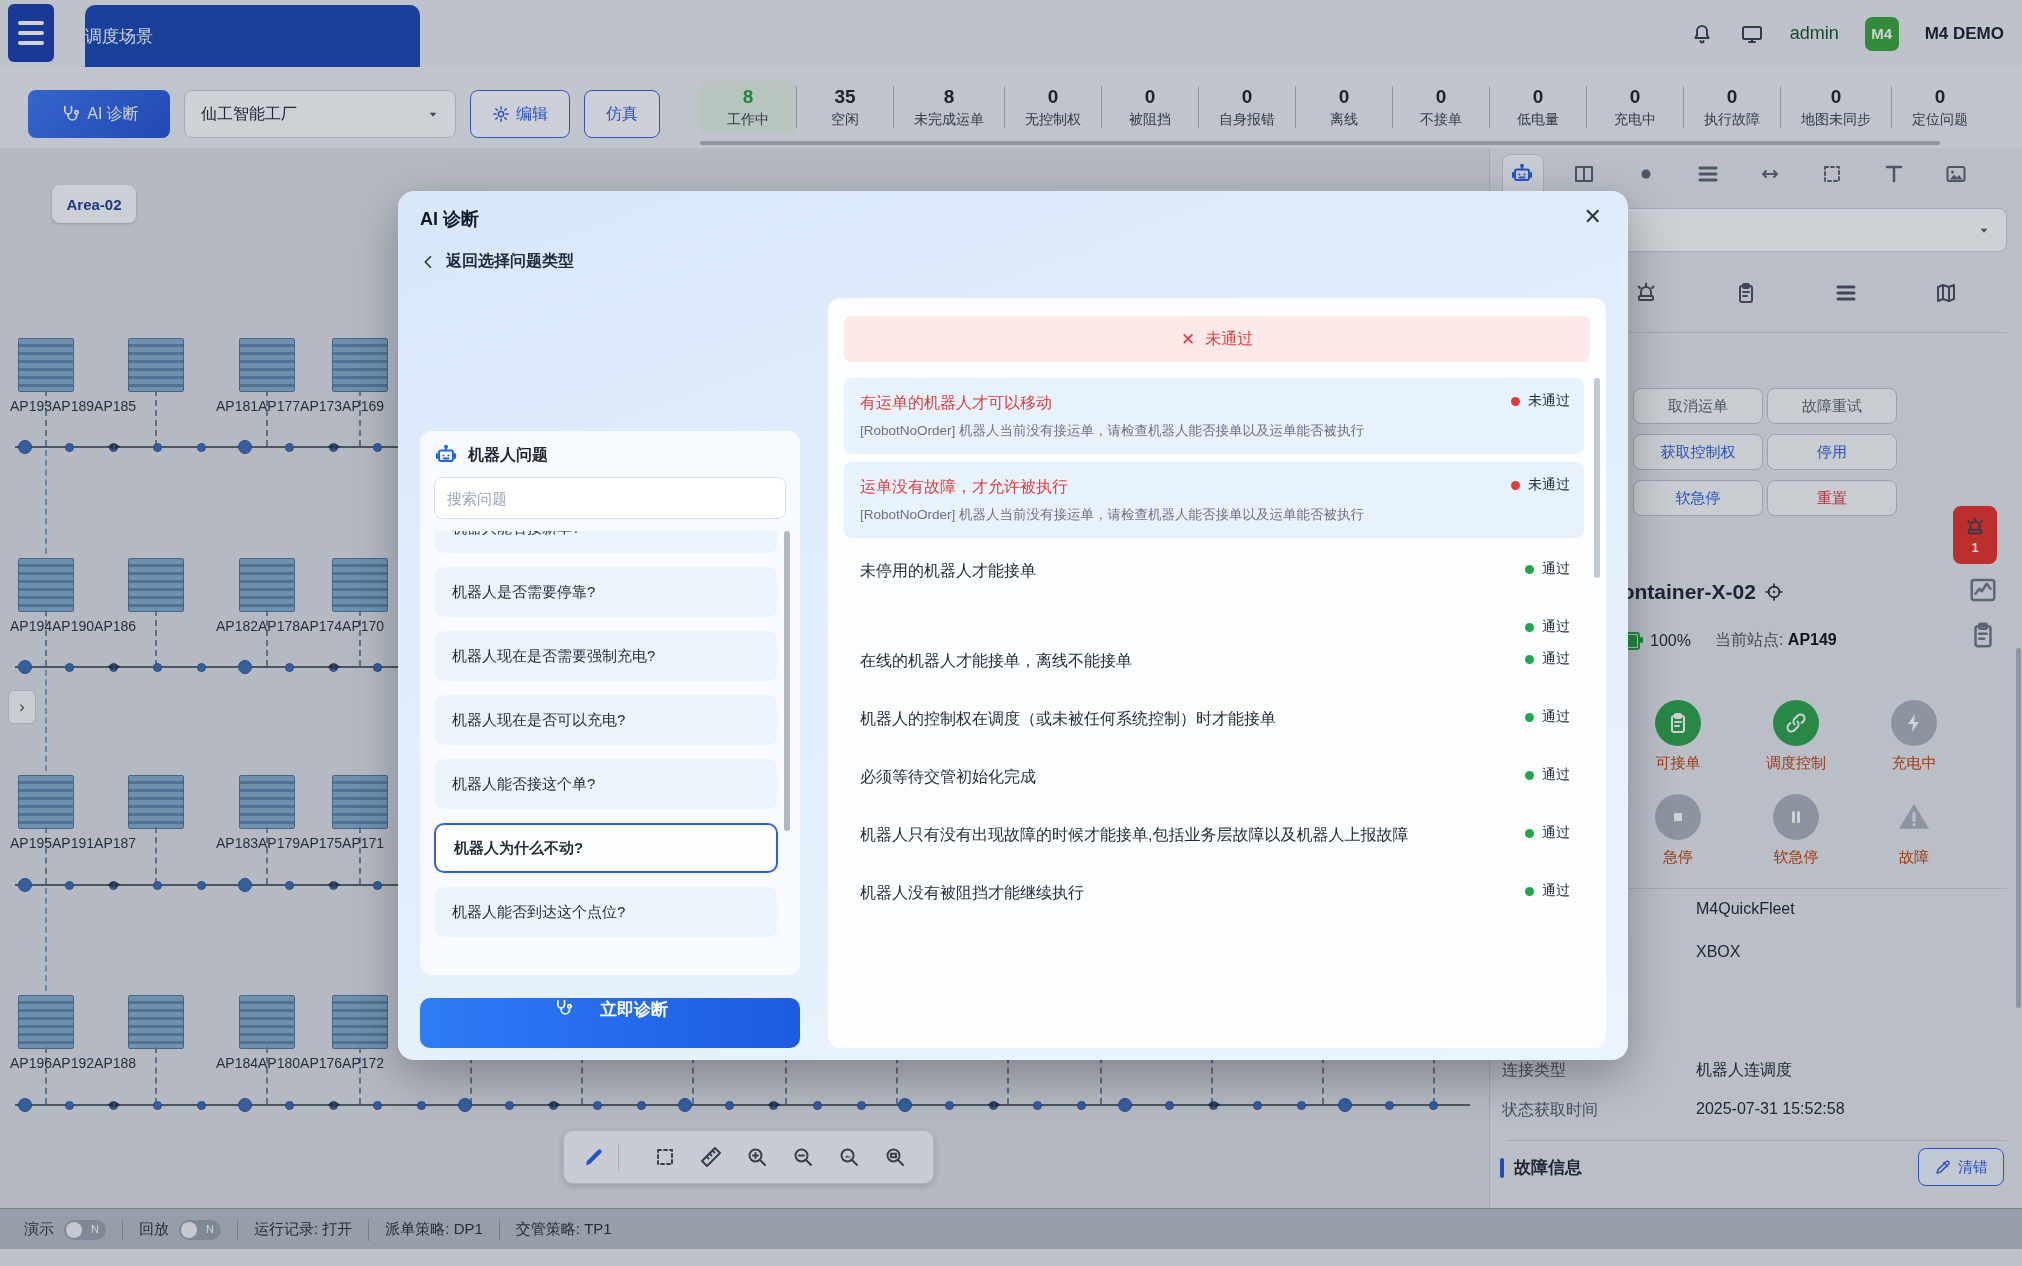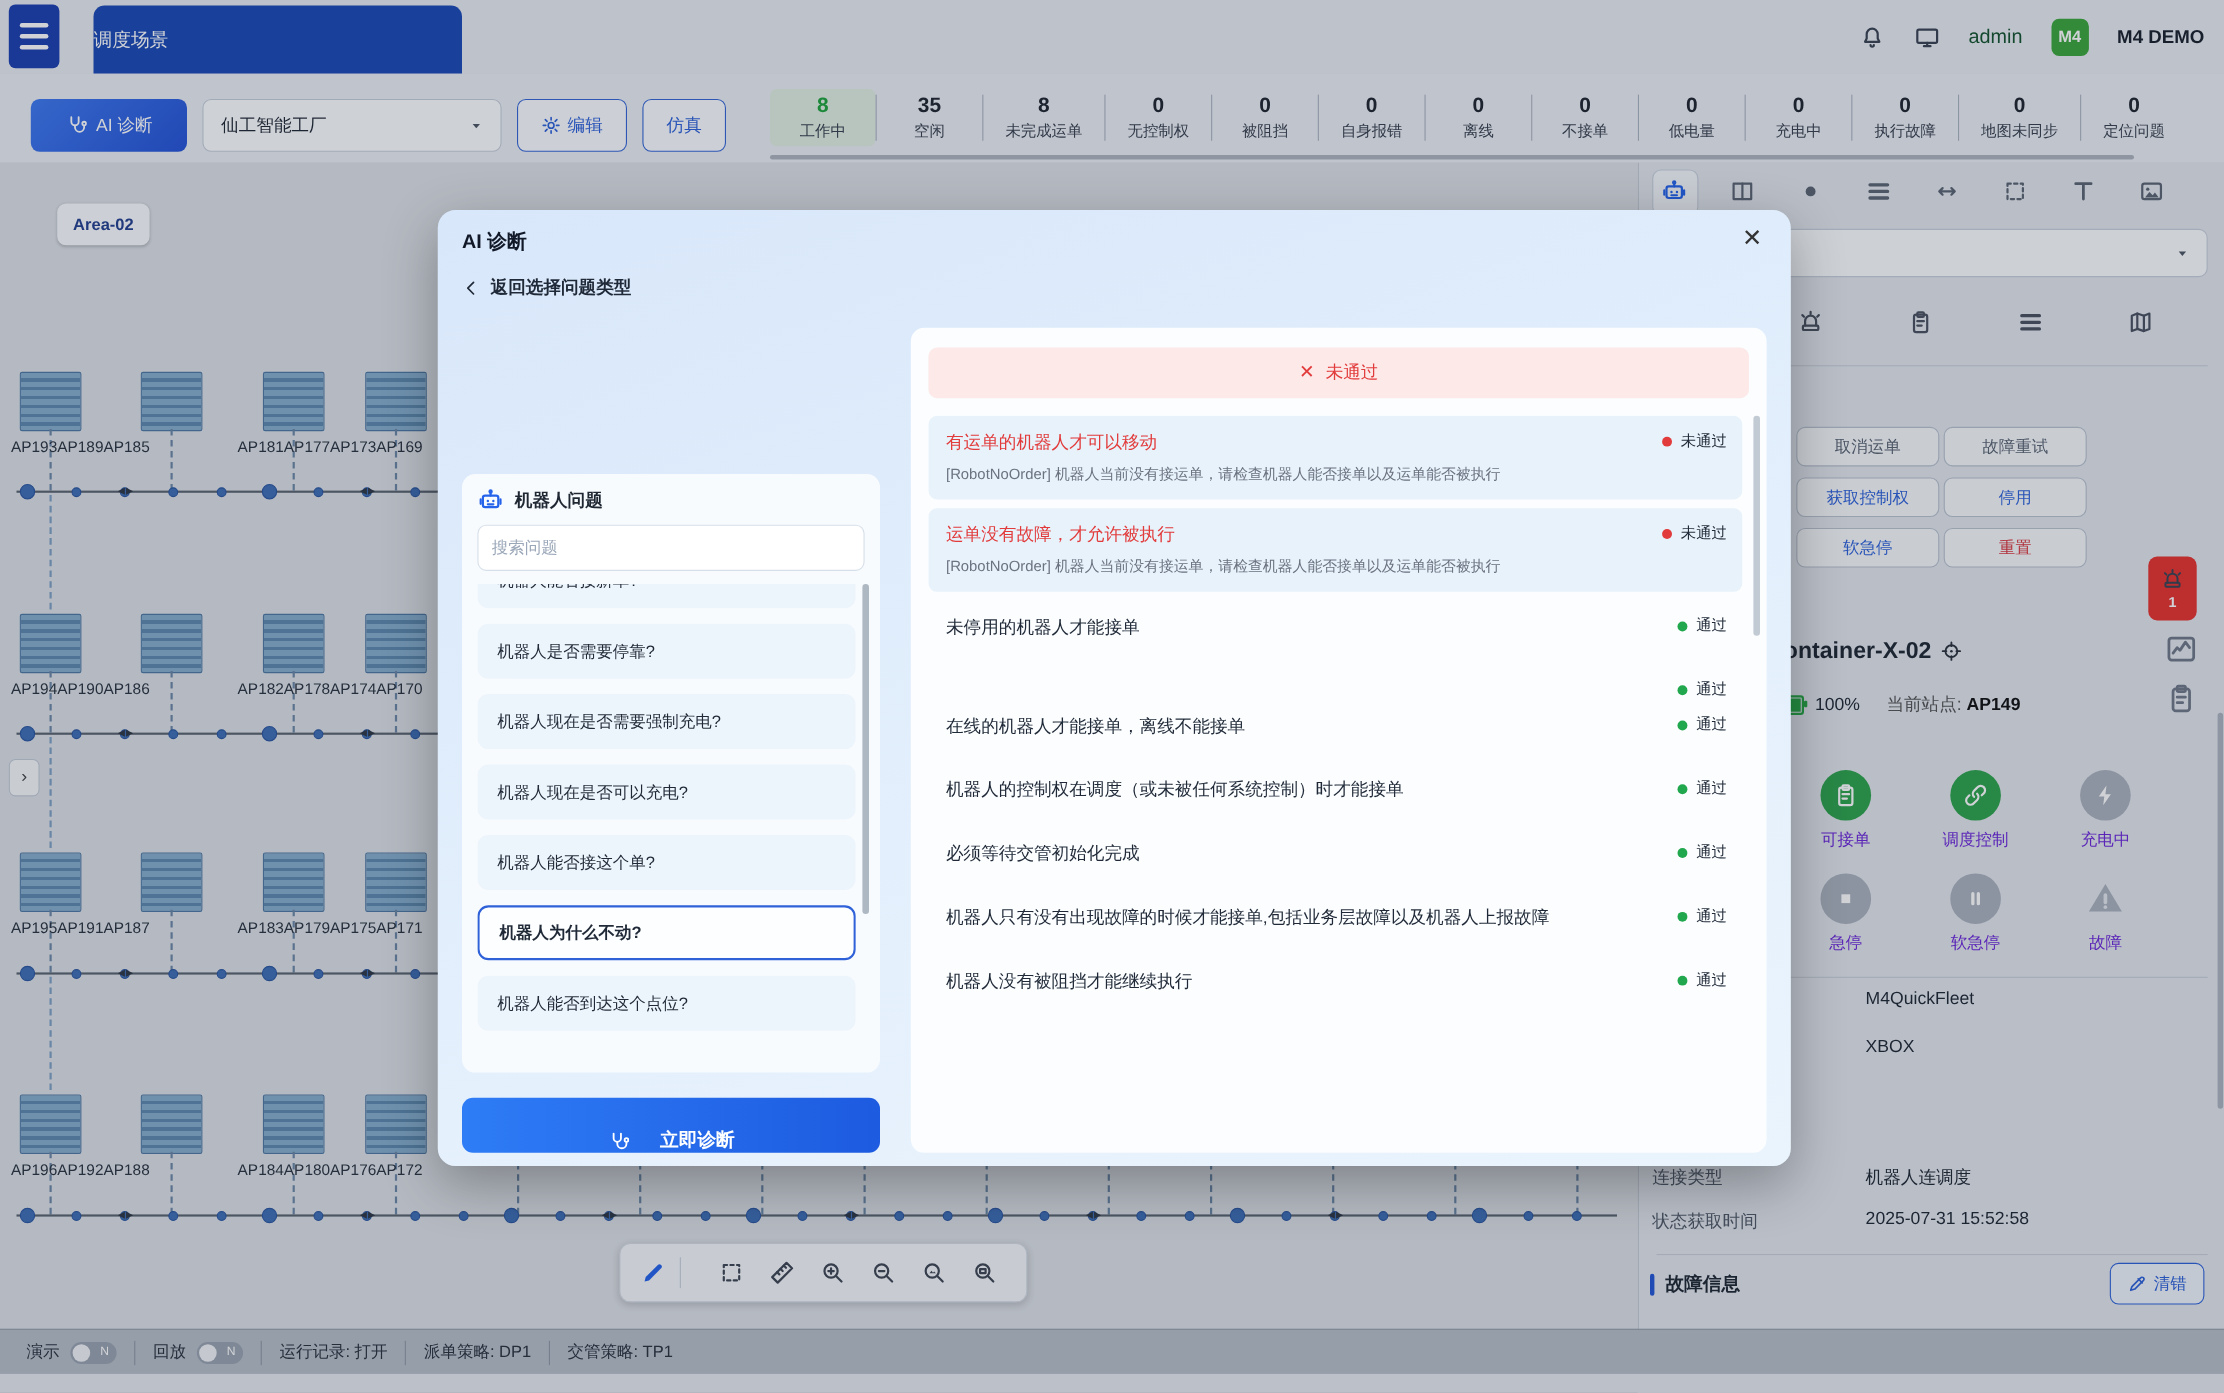--- a/index.html
+++ b/index.html
@@ -68,21 +68,21 @@
   #battery-row{position:absolute;left:120px;top:482px;display:flex;align-items:center;gap:10px;font-size:16px;color:#1F2733;}
   .batt{position:relative;width:26px;height:14px;border:2px solid #27A744;border-radius:3px;}
   .batt i{position:absolute;left:1px;top:1px;right:1px;bottom:1px;background:#27A744;}
   .batt:after{content:"";position:absolute;right:-5px;top:3px;width:3px;height:6px;background:#27A744;border-radius:1px;}
   #station-row{color:#555;}
   #station-row b{color:#111;}
   .st-cell{position:absolute;width:118px;text-align:center;}
   .st-circ{width:46px;height:46px;border-radius:50%;margin:0 auto;display:flex;align-items:center;justify-content:center;color:#fff;}
   .st-circ svg{width:24px;height:24px;}
   .st-tri{width:46px;height:46px;margin:0 auto;display:flex;align-items:center;justify-content:center;}
-  .st-lbl{margin-top:8px;font-size:15px;color:#6d28d9;}
+  .st-lbl{margin-top:8px;font-size:15px;color:#c2410c;}
   .info-label{position:absolute;left:12px;font-size:16px;color:#525B68;}
   .info-value{position:absolute;left:206px;font-size:16px;color:#1F2733;}
   #fault-header{position:absolute;left:10px;top:1008px;display:flex;align-items:center;gap:10px;}
   #fault-bar{width:4px;height:20px;background:#2457D6;border-radius:2px;}
   #fault-title{font-size:17px;font-weight:bold;color:#1F2733;}
   #clear-btn{position:absolute;left:428px;top:1000px;width:86px;height:38px;border:1.5px solid #2F62D9;border-radius:8px;color:#2F62D9;font-size:15px;display:flex;align-items:center;justify-content:center;gap:6px;cursor:pointer;box-sizing:border-box;background:#EFF4FB;}
   #scale-label{position:absolute;left:436px;top:1068px;font-size:14px;color:#6E7684;}
   #sb-scroll{position:absolute;left:526px;top:500px;width:5px;height:360px;border-radius:3px;background:#AEB5C0;}
   
   #dim{position:absolute;left:0;top:0;width:2022px;height:1266px;background:rgba(22,30,48,0.20);z-index:40;pointer-events:none;}
@@ -98,21 +98,21 @@
   #robot-select{position:absolute;left:14px;top:44px;width:352px;height:48px;background:#fff;border:1px solid #D4DEEA;border-radius:8px;display:flex;align-items:center;justify-content:space-between;padding:0 14px;box-sizing:border-box;font-size:16px;color:#111;cursor:pointer;}
   #card-questions{left:22px;top:240px;width:380px;height:544px;}
   #q-header{position:absolute;left:14px;top:12px;display:flex;align-items:center;gap:10px;font-size:16px;font-weight:bold;color:#1F2733;}
   #q-header svg{width:24px;height:24px;color:#2563EB;}
   #q-search{position:absolute;left:14px;top:46px;width:352px;height:42px;background:#fff;border:1px solid #D7E0EA;border-radius:8px;box-sizing:border-box;padding:0 12px;font-size:15px;color:#333;outline:none;font-family:inherit;}
   #q-search::placeholder{color:#9AA7B8;}
   #q-list{position:absolute;left:14px;top:100px;width:344px;height:432px;overflow:hidden;}
   .q-item{height:50px;border-radius:10px;background:#EDF5FC;display:flex;align-items:center;padding:0 18px;font-size:15px;color:#1F2937;margin-bottom:14px;cursor:pointer;box-sizing:border-box;}
   .q-item.sel{background:#FDFEFF;border:2px solid #2F62D9;font-weight:bold;}
   #q-scroll{position:absolute;left:364px;top:100px;width:6px;height:300px;border-radius:3px;background:#AEB8C2;}
-  #diagnose-btn{position:absolute;left:22px;top:807px;width:380px;height:50px;border-radius:10px;background:linear-gradient(90deg,#2E7CF6,#1D5BE0);color:#fff;font-size:17px;font-weight:bold;display:flex;align-items:flex-end;justify-content:center;gap:28px;cursor:pointer;}
+  #diagnose-btn{position:absolute;left:22px;top:807px;width:380px;height:50px;border-radius:10px;background:linear-gradient(90deg,#2E7CF6,#1D5BE0);color:#fff;font-size:17px;font-weight:bold;display:flex;align-items:flex-start;justify-content:center;gap:28px;cursor:pointer;}
   #diagnose-btn svg{width:20px;height:20px;}
   #card-results{left:430px;top:107px;width:778px;height:750px;background:#FBFDFF;border-radius:12px;position:absolute;}
   #res-banner{position:absolute;left:16px;top:18px;width:746px;height:46px;background:#FCE9E8;border-radius:8px;display:flex;align-items:center;justify-content:center;gap:10px;font-size:16px;color:#E23B3B;}
   #res-banner .x{font-weight:bold;font-size:17px;}
   #res-list{position:absolute;left:16px;top:80px;width:740px;height:656px;overflow:hidden;display:flex;flex-direction:column;gap:8px;}
   .res-row{position:relative;border-radius:8px;padding:12px 110px 12px 16px;box-sizing:border-box;flex:none;}
   .res-row.fail{background:#E7F2FB;}
   .res-row .rt{font-size:16px;color:#1F2937;line-height:26px;}
   .res-row.fail .rt{color:#E23B3B;}
   .res-row .rd{font-size:13.5px;color:#6B7280;line-height:22px;margin-top:4px;}

